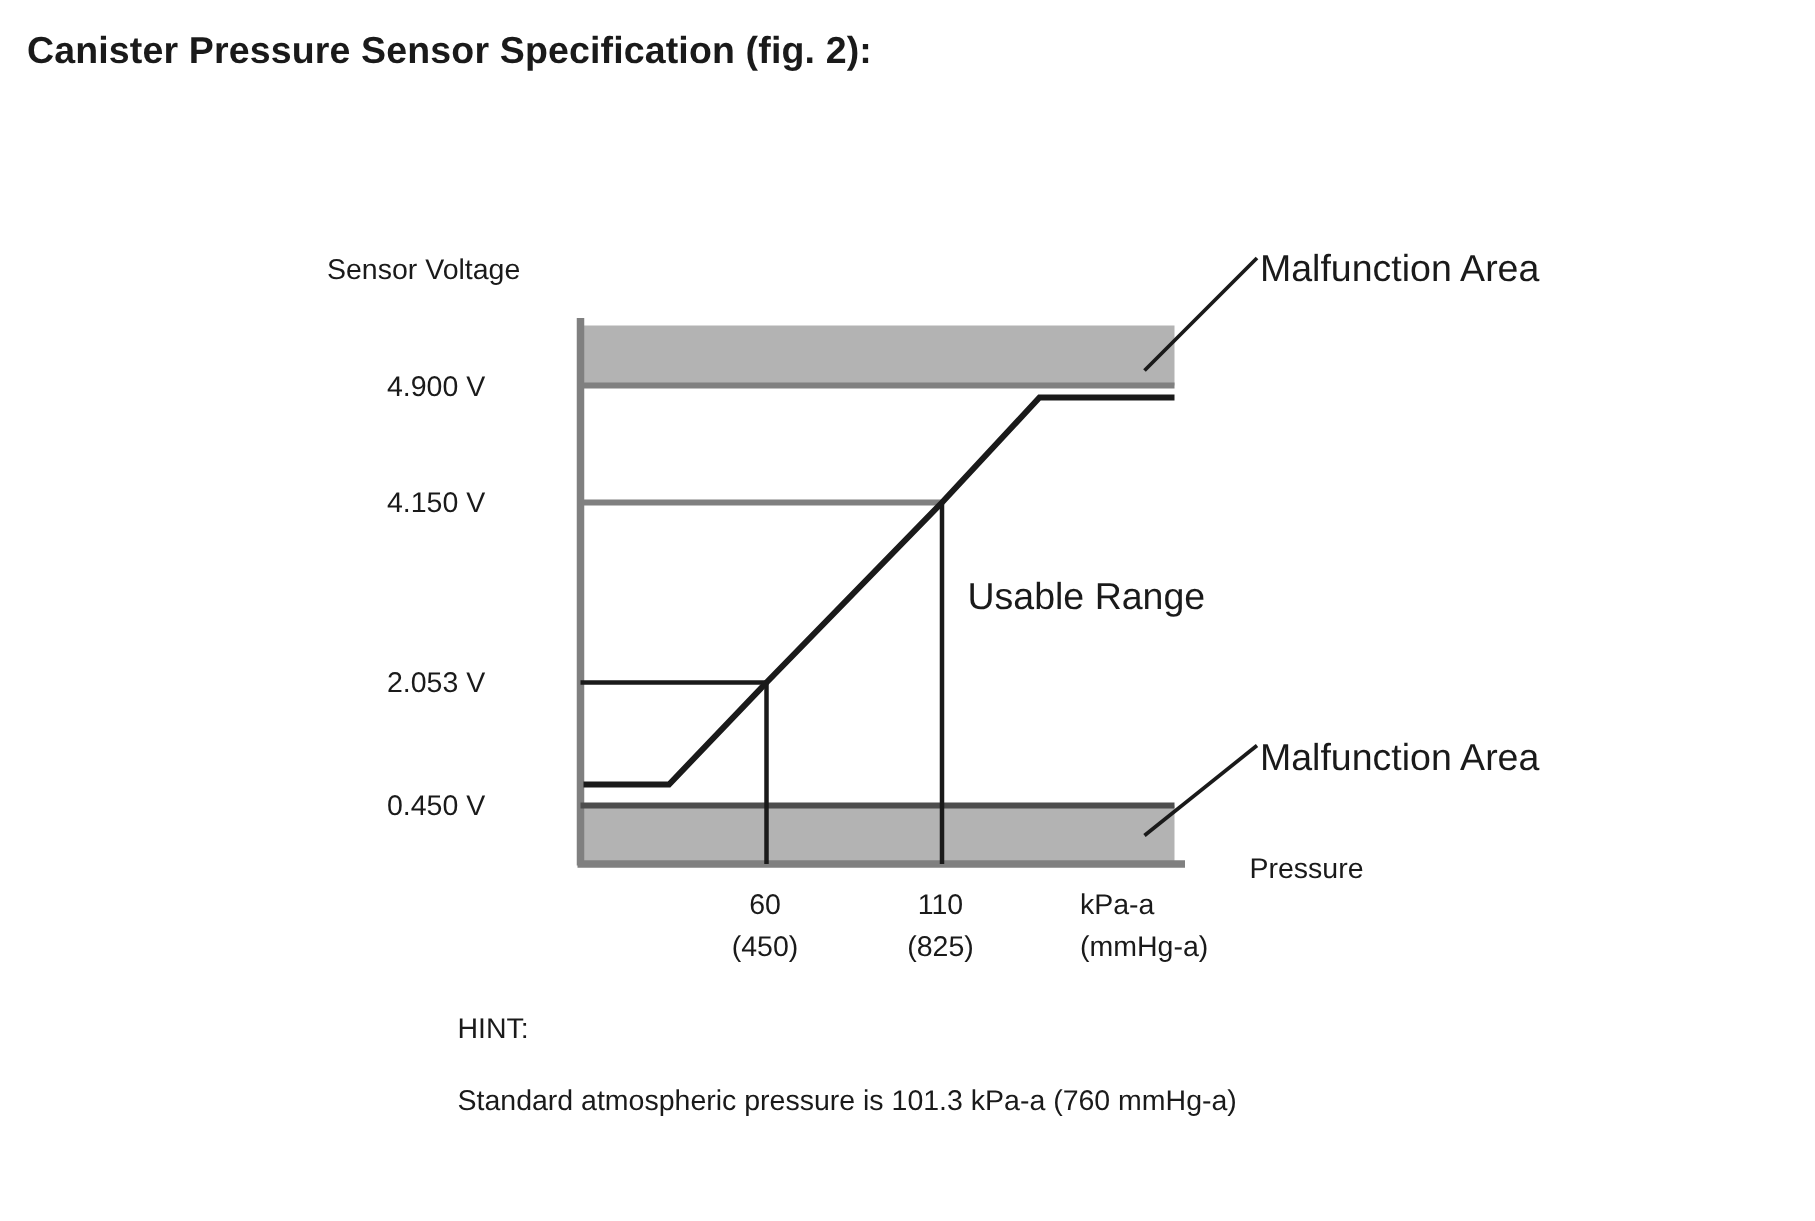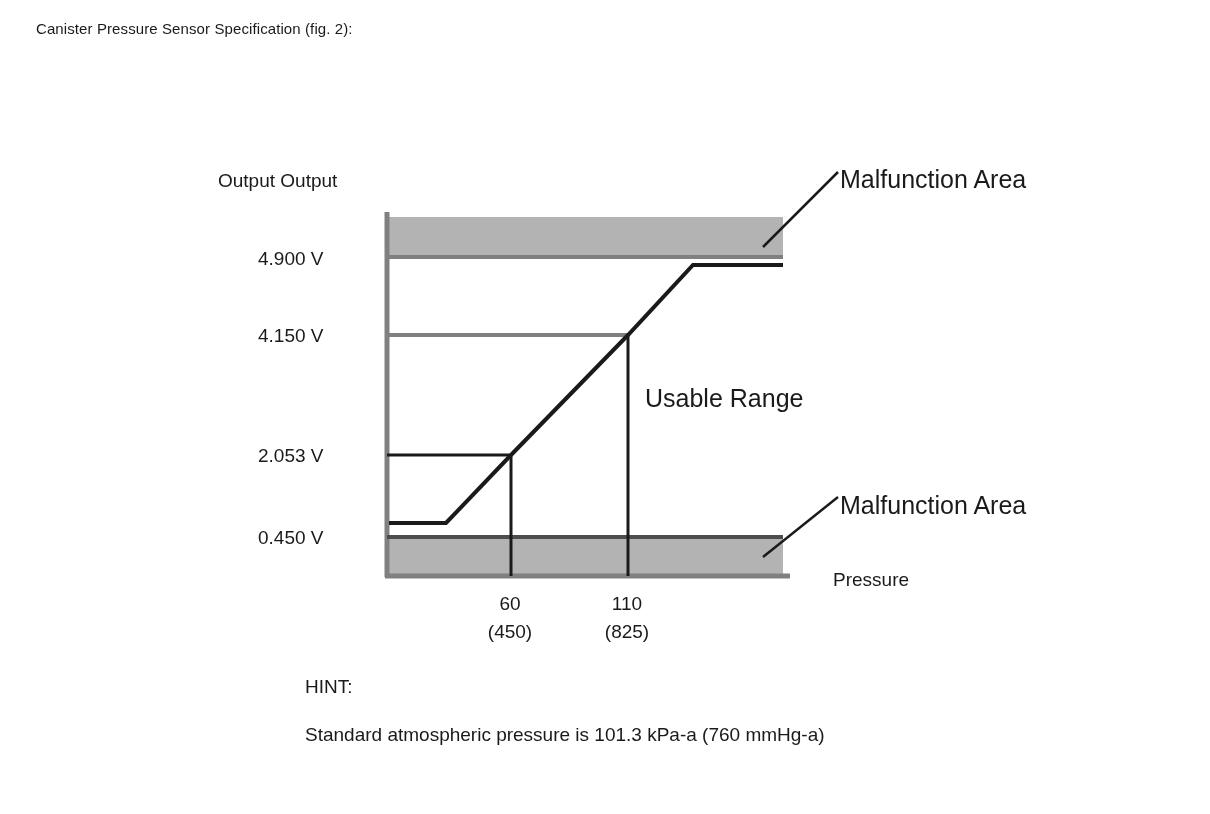--- a/index.html
+++ b/index.html
@@ -10,25 +10,26 @@
   body {
     width: 1210px;
     height: 814px;
     position: relative;
     font-family: "Liberation Sans", sans-serif;
     color: #1a1a1a;
     overflow: hidden;
   }
   .title {
     position: absolute;
-    left: 36px;
+    left: 18px;
     top: 20px;
-    font-size: 15px;
+    font-size: 25px;
     letter-spacing: 0.1px;
     white-space: nowrap;
+    font-weight: bold;
   }
   .figure {
     position: absolute;
     left: 0;
     top: 0;
     width: 1210px;
     height: 814px;
   }
   .axis-title {
     position: absolute;
@@ -111,39 +112,43 @@
     <line x1="628" y1="335" x2="628" y2="576" stroke="#1a1a1a" stroke-width="3"></line>
 
     <polyline points="389,523 446,523 511,455 628,335 693,265 783,265" fill="none" stroke="#1a1a1a" stroke-width="4" stroke-linejoin="miter" stroke-linecap="butt"></polyline>
 
     <line x1="763" y1="247" x2="838" y2="172" stroke="#1a1a1a" stroke-width="2.5"></line>
 
     <line x1="763" y1="557" x2="838" y2="497" stroke="#1a1a1a" stroke-width="2.5"></line>
 
   </svg>
 
-  <div class="axis-title output-voltage-label">Output Output</div>
+  <div class="axis-title output-voltage-label">Sensor Voltage</div>
 
   <div class="axis-title pressure-label">Pressure</div>
 
   <div class="ytick ytick-4900">4.900 V</div>
   <div class="ytick ytick-4150">4.150 V</div>
   <div class="ytick ytick-1425">2.053 V</div>
   <div class="ytick ytick-0450">0.450 V</div>
 
   <div class="xtick xtick-60">
     <div>60</div>
     <div>(450)</div>
   </div>
 
   <div class="xtick xtick-110">
     <div>110</div>
     <div>(825)</div>
   </div>
 
+  <div class="xtick xtick-unit">
+    <div>kPa-a</div>
+    <div>(mmHg-a)</div>
+  </div>
 
   <div class="annot annot-malf-top">Malfunction Area</div>
 
   <div class="annot annot-malf-bot">Malfunction Area</div>
 
   <div class="annot annot-usable">Usable Range</div>
 
 </div>
 
 <div class="hint-block">

